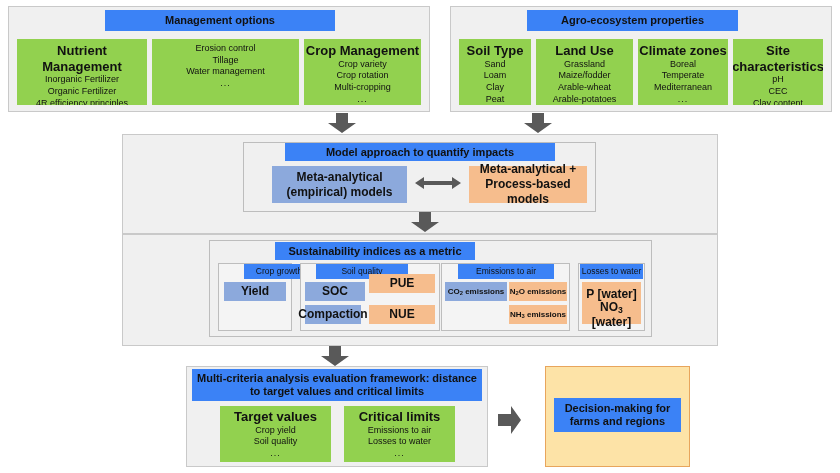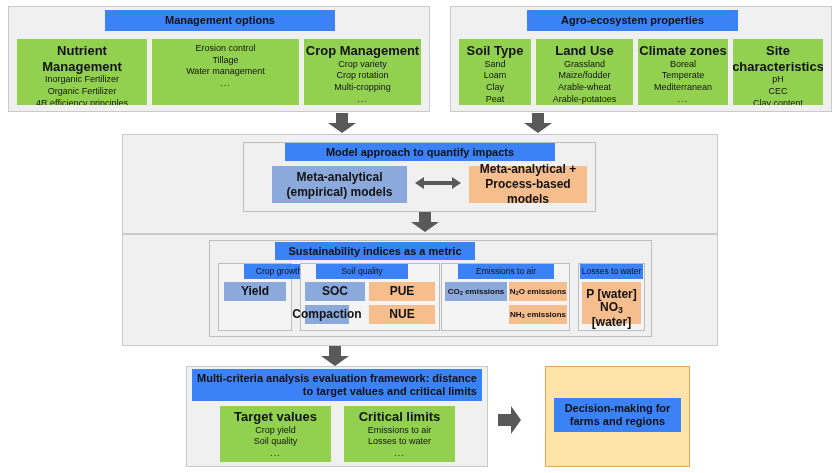--- a/index.html
+++ b/index.html
@@ -218,22 +218,22 @@
 
   <div class="subpanel" style="left:218px; top:263px; width:74px; height:68px; background:#f4f4f4;">
   </div>
   <div class="banner f-small" style="left:220px; top:264px; width:70px; height:15px; font-weight:normal;margin-left:24px;">Crop growth</div>
   <div class="centerbox blue f-chip" style="left:224px; top:282px; width:62px; height:19px;">Yield</div>
 
   <div class="subpanel" style="left:300px; top:263px; width:140px; height:68px; background:#f4f4f4;">
   </div>
   <div class="banner f-small" style="left:316px; top:264px; width:92px; height:15px; font-weight:normal;">Soil quality</div>
   <div class="centerbox blue f-chip" style="left:305px; top:282px; width:60px; height:19px;">SOC</div>
-  <div class="centerbox orange f-chip" style="left:369px; top:282px; width:66px; height:19px;">PUE</div>
-  <div class="centerbox blue f-chip" style="left:305px; top:305px; width:44px; height:19px;">Compaction</div>
+  <div class="centerbox orange f-chip" style="left:369px; top:274px; width:66px; height:19px;">PUE</div>
+  <div class="centerbox blue f-chip" style="left:305px; top:305px; width:56px; height:19px;">Compaction</div>
   <div class="centerbox orange f-chip" style="left:369px; top:305px; width:66px; height:19px;">NUE</div>
 
   <div class="subpanel" style="left:441px; top:263px; width:129px; height:68px; background:#f4f4f4;">
   </div>
   <div class="banner f-small" style="left:458px; top:264px; width:96px; height:15px; font-weight:normal;">Emissions to air</div>
   <div class="centerbox blue f-chip-sm" style="left:445px; top:282px; width:62px; height:19px;">
     <span>CO<sub>2</sub> emissions</span>
   </div>
   <div class="centerbox orange f-chip-sm" style="left:509px; top:282px; width:58px; height:19px;">
     <span>N<sub>2</sub>O emissions</span>
@@ -251,21 +251,21 @@
   </div>
 
   <div class="arrow" style="left:320px; top:346px;">
     <svg width="30" height="21" viewBox="0 0 30 21">
       <polygon points="9,0 21,0 21,10 29,10 15,20 1,10 9,10" fill="#595959"></polygon>
     </svg>
   </div>
 
   <div class="panel" style="left:186px; top:366px; width:302px; height:101px;">
   </div>
-  <div class="banner f-title" style="left:192px; top:369px; width:290px; height:32px;text-align:right;">
+  <div class="banner f-title" style="left:192px; top:369px; width:290px; height:32px;">
     <div>
       <div>Multi-criteria analysis evaluation framework: distance</div>
       <div>to target values and critical limits</div>
     </div>
   </div>
 
   <div class="box green" style="left:220px; top:406px; width:111px; height:56px; padding-top:3px;">
     <div class="hd f-head">Target values</div>
     <div class="li f-item">Crop yield</div>
     <div class="li f-item">Soil quality</div>

